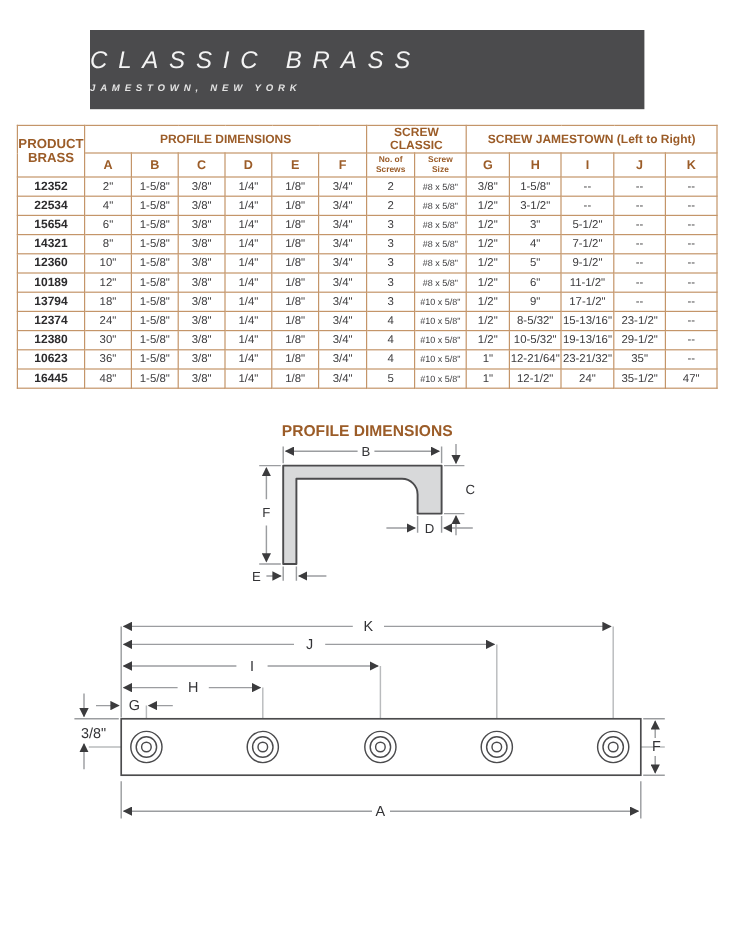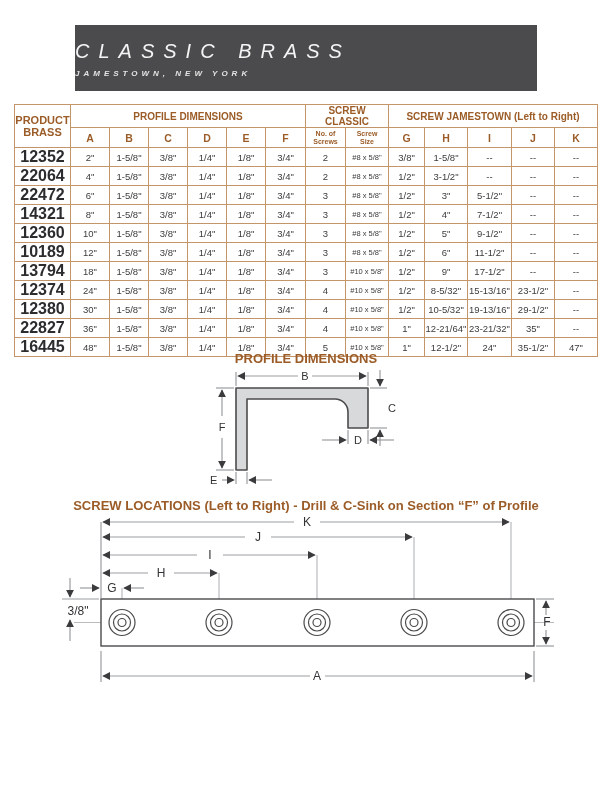--- a/index.html
+++ b/index.html
@@ -28,21 +28,21 @@
     border:1px solid #c49569; padding:0; text-align:center; vertical-align:middle;
   }
   th.prod-header {
     border-top:none; border-left:none; border-bottom:1px solid #c49569;
     color:#9b5c28; font-size:11px; line-height:12px; font-weight:bold;
   }
   th.group-h { color:#9b5c28; font-size:10px; font-weight:bold; height:17px; }
   th.col-h   { color:#9b5c28; font-size:10.5px; font-weight:bold; height:19px; }
   th.sub-h   { color:#9b5c28; font-size:7px; line-height:7.5px; font-weight:bold; }
   td { color:#3c3b3d; font-size:9.5px; height:15px; }
-  td.prod { border-left:none; font-weight:bold; font-size:16px; color:#2c2b2d; }
+  td.prod { border-left:none; font-weight:bold; font-size:10px; color:#2c2b2d; }
   td.small { font-size:7.5px; }
   
   .section-title {
     position:absolute; left:0; width:612px; text-align:center;
     color:#9b5c28; font-weight:bold; font-size:13px;
   }
   .title-profile { top:351px; }
   .title-locations { top:498px; }
   
   .profile-svg { position:absolute; left:206px; top:366px; }
@@ -126,37 +126,37 @@
             <td>3/4"</td>
             <td>2</td>
             <td class="small">#8 x 5/8"</td>
             <td>3/8"</td>
             <td>1-5/8"</td>
             <td>--</td>
             <td>--</td>
             <td>--</td>
           </tr>
           <tr>
-            <td class="prod">22064</td>
+            <td class="prod">22534</td>
             <td>4"</td>
             <td>1-5/8"</td>
             <td>3/8"</td>
             <td>1/4"</td>
             <td>1/8"</td>
             <td>3/4"</td>
             <td>2</td>
             <td class="small">#8 x 5/8"</td>
             <td>1/2"</td>
             <td>3-1/2"</td>
             <td>--</td>
             <td>--</td>
             <td>--</td>
           </tr>
           <tr>
-            <td class="prod">22472</td>
+            <td class="prod">15654</td>
             <td>6"</td>
             <td>1-5/8"</td>
             <td>3/8"</td>
             <td>1/4"</td>
             <td>1/8"</td>
             <td>3/4"</td>
             <td>3</td>
             <td class="small">#8 x 5/8"</td>
             <td>1/2"</td>
             <td>3"</td>
@@ -254,21 +254,21 @@
             <td>3/4"</td>
             <td>4</td>
             <td class="small">#10 x 5/8"</td>
             <td>1/2"</td>
             <td>10-5/32"</td>
             <td>19-13/16"</td>
             <td>29-1/2"</td>
             <td>--</td>
           </tr>
           <tr>
-            <td class="prod">22827</td>
+            <td class="prod">10623</td>
             <td>36"</td>
             <td>1-5/8"</td>
             <td>3/8"</td>
             <td>1/4"</td>
             <td>1/8"</td>
             <td>3/4"</td>
             <td>4</td>
             <td class="small">#10 x 5/8"</td>
             <td>1"</td>
             <td>12-21/64"</td>
@@ -333,21 +333,20 @@
       <text class="dim-label" x="16" y="65" text-anchor="middle">F</text>
 
       <line class="dim-line" x1="30" y1="106" x2="30" y2="118"></line>
       <line class="dim-line" x1="41" y1="106" x2="41" y2="118"></line>
       <line class="dim-line" x1="16" y1="114" x2="28" y2="114" marker-end="url(#ah1)"></line>
       <line class="dim-line" x1="66" y1="114" x2="43" y2="114" marker-end="url(#ah1)"></line>
       <text class="dim-label" x="4" y="118">E</text>
     </g>
   </svg>
 
-  <div class="section-title title-locations">SCREW LOCATIONS (Left to Right) - Drill &amp; C-Sink on Section “F” of Profile</div>
 
   <svg class="locations-svg" width="500" height="190" viewBox="0 0 500 190" xmlns="http://www.w3.org/2000/svg">
     <defs>
       <marker id="ah2" viewBox="0 0 10 10" refX="9" refY="5" markerWidth="6.5" markerHeight="6.5" orient="auto">
         <path d="M0,0 L10,5 L0,10 z" fill="#3b3b3d"></path>
       </marker>
     </defs>
     <g>
 
       <line class="lite-line" x1="18" y1="108.5" x2="498" y2="108.5"></line>

